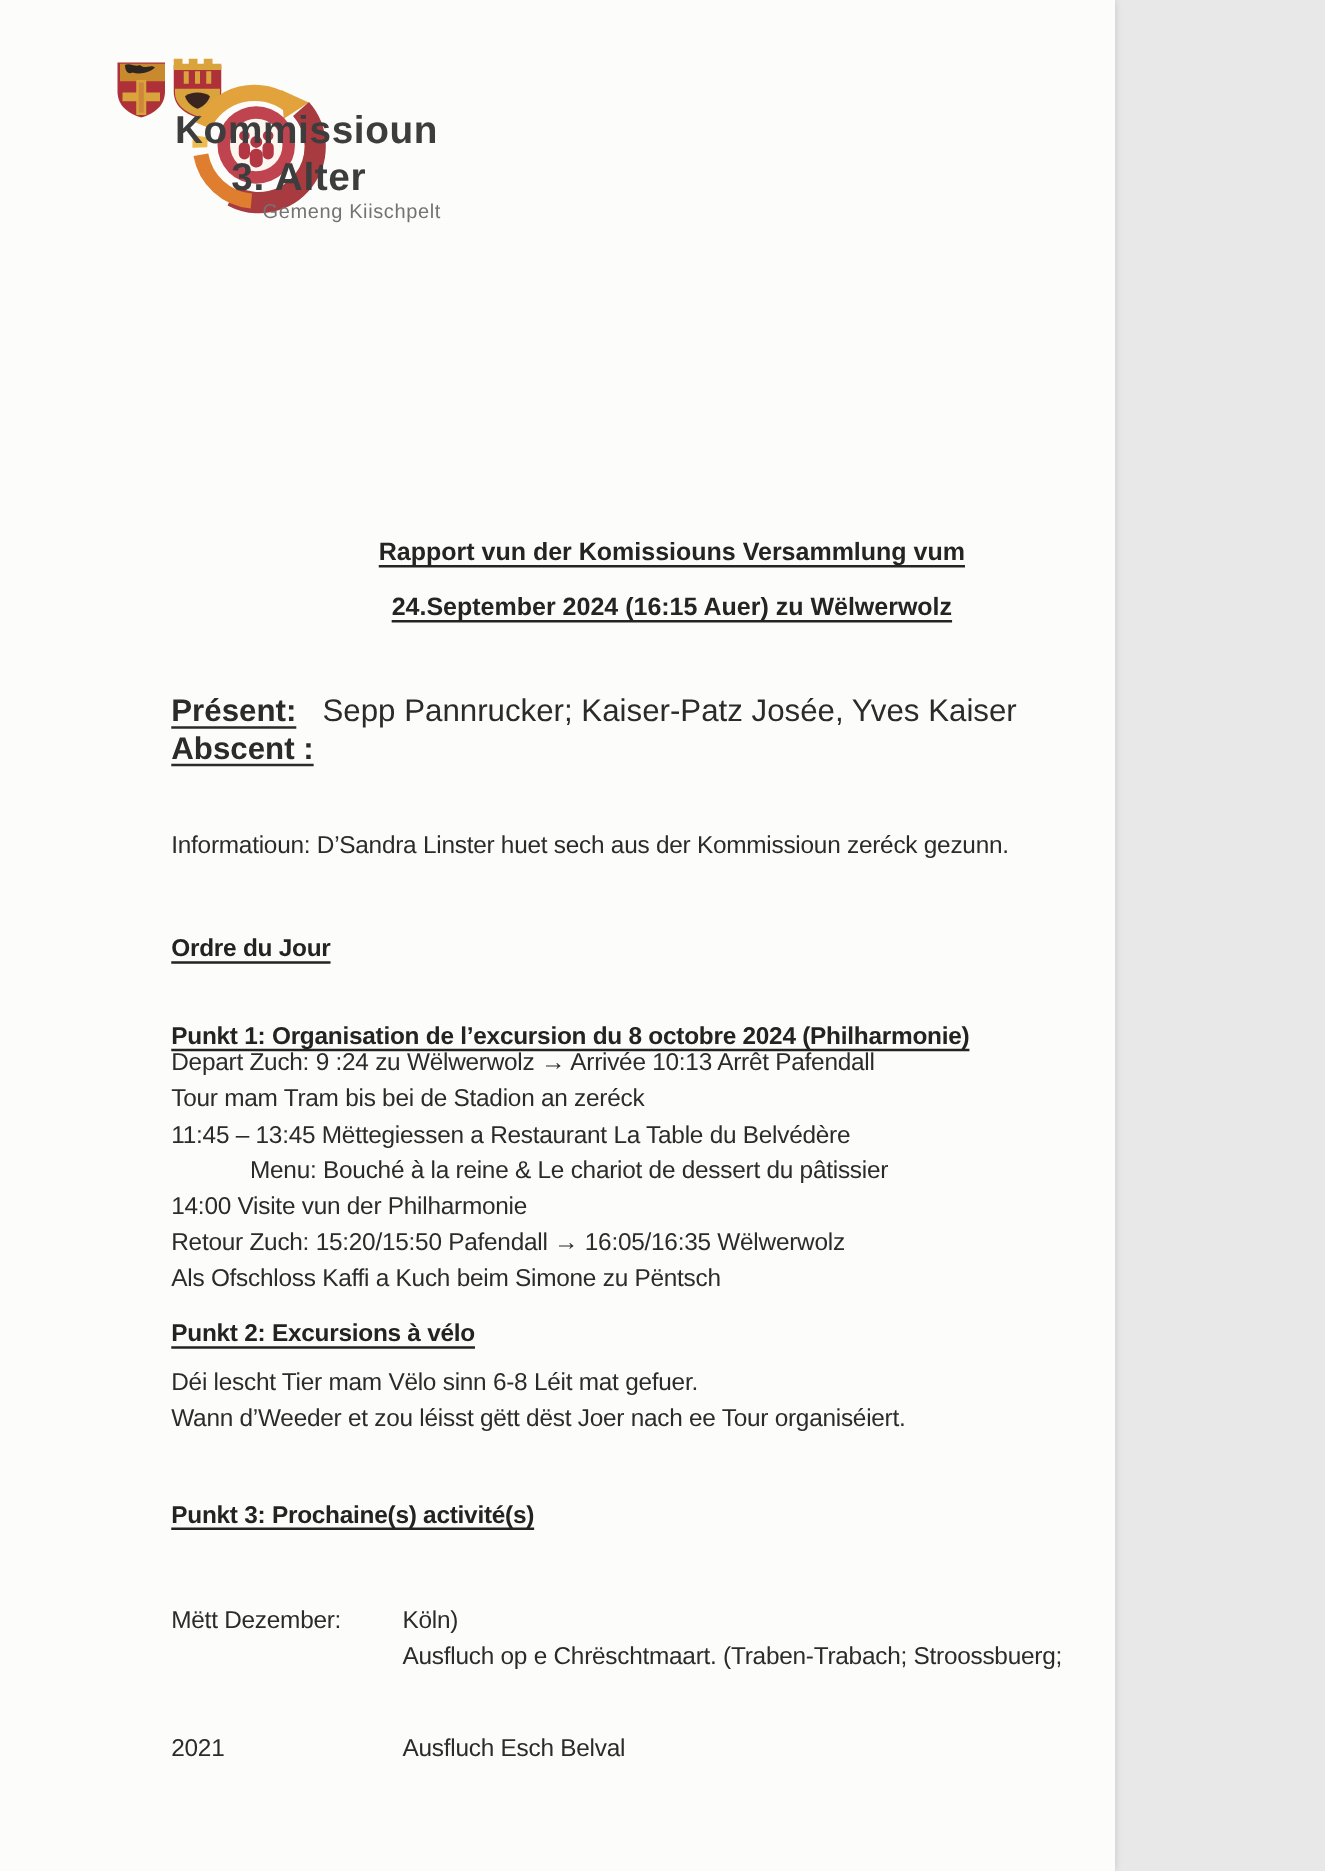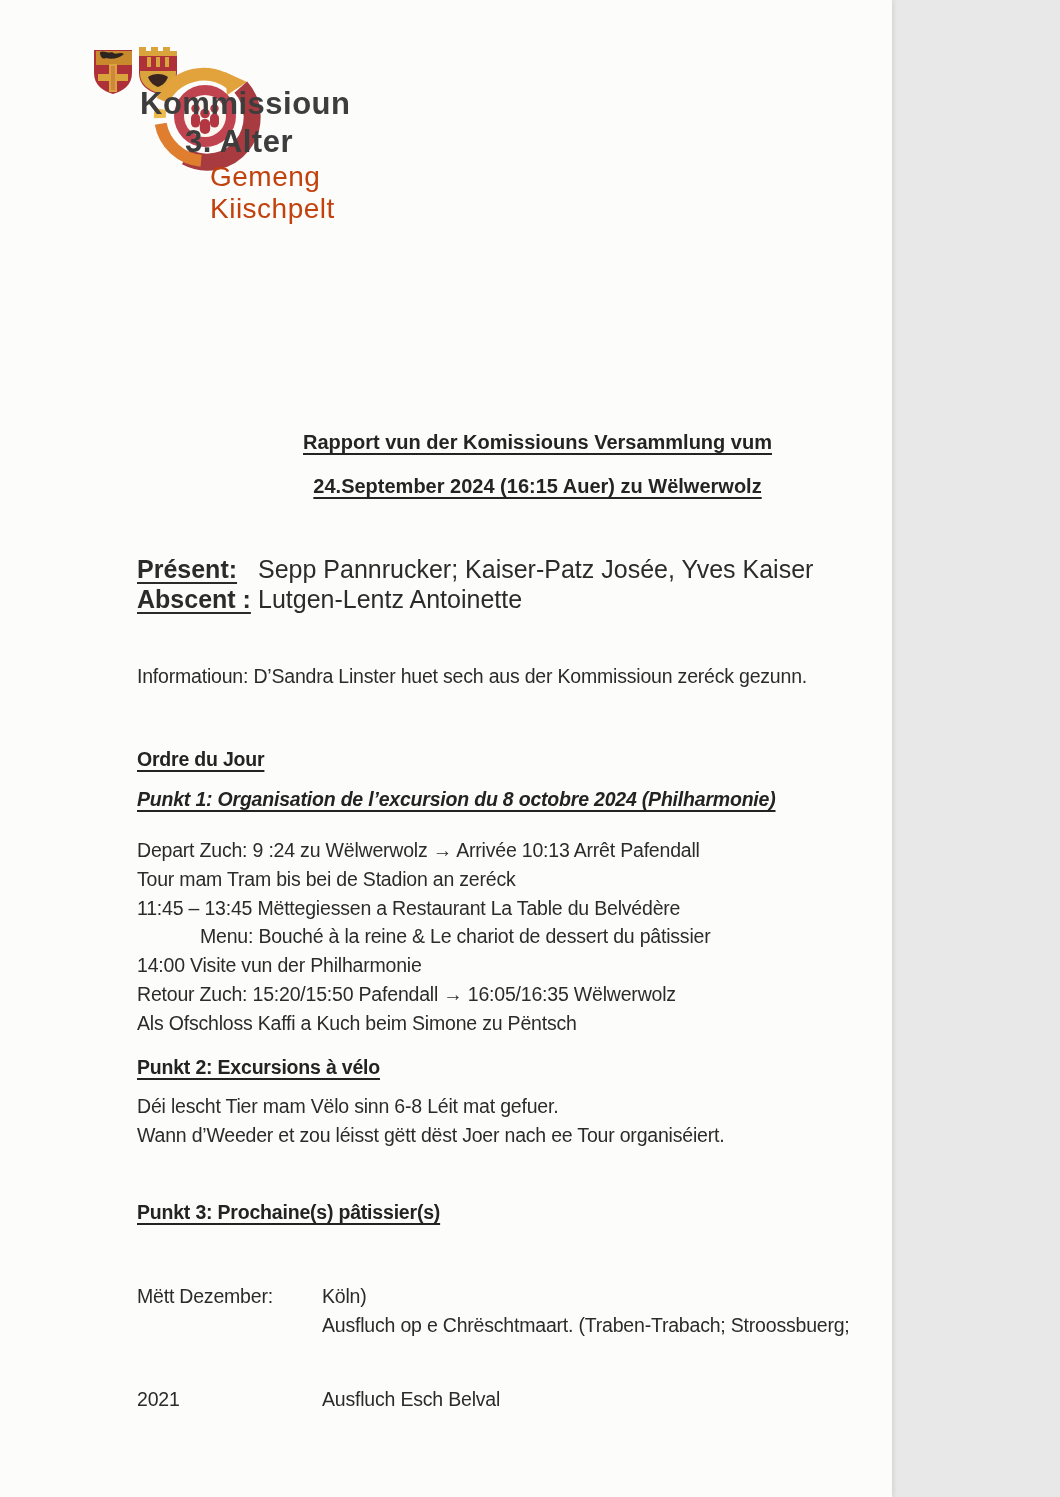--- a/index.html
+++ b/index.html
@@ -6,21 +6,21 @@
   .page{
     position:relative;width:892px;height:1497px;background:#fcfcfb;
     font-family:"Liberation Sans", sans-serif;color:#2b2b2b;overflow:hidden;
     box-shadow:0 0 6px rgba(0,0,0,.15);
   }
   .abs{position:absolute;}
   .bold{font-weight:bold;}
   .ul{text-decoration:underline;text-decoration-thickness:2px;text-underline-offset:4px;}
   
   .logo-title{font-weight:bold;color:#3d3d3d;font-size:31px;letter-spacing:.5px;z-index:3;}
-  .logo-sub{color:#c2410c;font-size:28px;letter-spacing:.5px;z-index:3;}
+  .logo-sub{color:#737373;font-size:16px;letter-spacing:.5px;z-index:3;}
   
   .recipient{left:455px;top:197px;width:480px;font-size:19px;line-height:30px;}
   .recipient .r-to{font-weight:bold;font-size:19.5px;margin-bottom:7px;color:#2e2e2e;}
   .recipient .r-copy{font-style:italic;color:#353535;}
   .recipient .r-copy2{font-style:italic;color:#353535;padding-left:64px;}
   
   .doc-title{left:0;top:431px;width:1060px;text-align:center;font-size:20px;color:#242424;}
   .doc-title div{margin-bottom:21px;padding-left:15px;}
   
   .attendance{left:137px;top:554px;font-size:25px;line-height:30px;}
@@ -97,46 +97,45 @@
     <div class="bold ul">24.September 2024 (16:15 Auer) zu Wëlwerwolz</div>
   </div>
 
   <div class="abs attendance">
     <div class="att-row">
       <div class="att-label ul">Présent:</div>
       <div>Sepp Pannrucker; Kaiser-Patz Josée, Yves Kaiser</div>
     </div>
     <div class="att-row">
       <div class="att-label ul">Abscent :</div>
-      <div>Lutgen-Lentz Antoinette</div>
     </div>
   </div>
 
   <div class="abs bodytext" style="left:137px;top:665px;width:800px;">Informatioun: D’Sandra Linster huet sech aus der Kommissioun zeréck gezunn.</div>
 
   <div class="abs heading ul" style="left:137px;top:748px;">Ordre du Jour</div>
 
-  <div class="abs heading ul" style="left:137px;top:788px;font-style:italic;">Punkt 1: Organisation de l’excursion du 8 octobre 2024 (Philharmonie)</div>
+  <div class="abs heading ul" style="left:137px;top:818px;">Punkt 1: Organisation de l’excursion du 8 octobre 2024 (Philharmonie)</div>
   <div class="abs bodytext lines" style="left:137px;top:839px;width:820px;">
     <div>Depart Zuch: 9 :24 zu Wëlwerwolz → Arrivée 10:13 Arrêt Pafendall</div>
     <div>Tour mam Tram bis bei de Stadion an zeréck</div>
     <div>11:45 – 13:45 Mëttegiessen a Restaurant La Table du Belvédère</div>
     <div class="ind">Menu: Bouché à la reine &amp; Le chariot de dessert du pâtissier</div>
     <div>14:00 Visite vun der Philharmonie</div>
     <div>Retour Zuch: 15:20/15:50 Pafendall → 16:05/16:35 Wëlwerwolz</div>
     <div>Als Ofschloss Kaffi a Kuch beim Simone zu Pëntsch</div>
   </div>
 
   <div class="abs heading ul" style="left:137px;top:1056px;">Punkt 2: Excursions à vélo</div>
   <div class="abs bodytext lines" style="left:137px;top:1095px;width:820px;">
     <div>Déi lescht Tier mam Vëlo sinn 6-8 Léit mat gefuer.</div>
     <div>Wann d’Weeder et zou léisst gëtt dëst Joer nach ee Tour organiséiert.</div>
   </div>
 
-  <div class="abs heading ul" style="left:137px;top:1201px;">Punkt 3: Prochaine(s) pâtissier(s)</div>
+  <div class="abs heading ul" style="left:137px;top:1201px;">Punkt 3: Prochaine(s) activité(s)</div>
   <div class="abs bodytext" style="left:137px;top:1240px;width:800px;">
     <div class="p3row">
       <div class="cell">Mëtt Dezember:</div>
       <div class="cell">
         <div>Köln)</div>
         <div>Ausfluch op e Chrëschtmaart. (Traben-Trabach; Stroossbuerg;</div>
       </div>
     </div>
     <div class="p3row">
       <div class="cell">2021</div>

